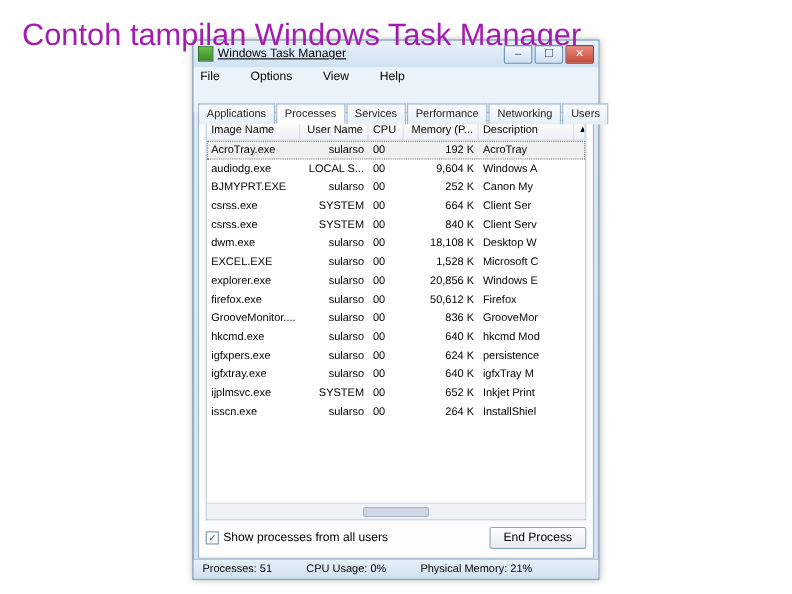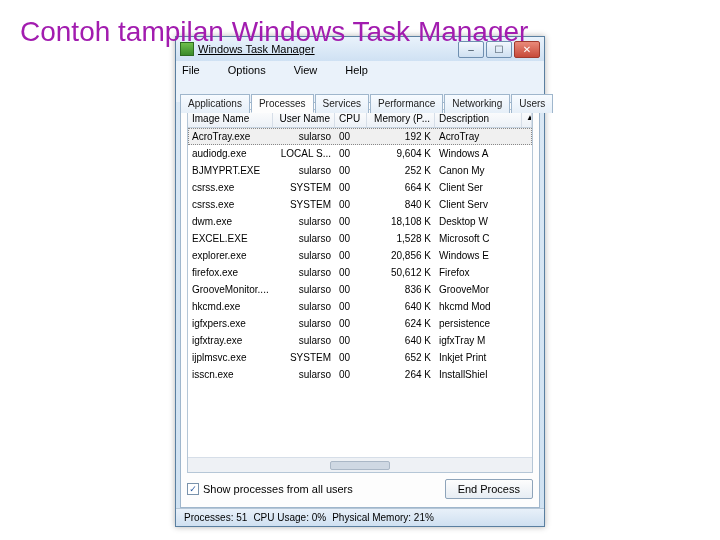--- a/index.html
+++ b/index.html
@@ -175,21 +175,21 @@
   .btn {
     padding: 3px 12px;
     font-size: 11px;
     background: linear-gradient(#fdfdfd,#e7edf4);
     border: 1px solid #8ea4ba;
     border-radius: 2px;
     color: #000;
   }
   .statusbar {
     display: flex;
-    gap: 6px;
+    gap: 31px;
     padding: 3px 8px;
     background: linear-gradient(#e8f0f9,#cfe0f1);
     border-top: 1px solid #b5c6d6;
     font-size: 10px;
     color: #000;
   }
 </style>
 </head>
 <body>
 

